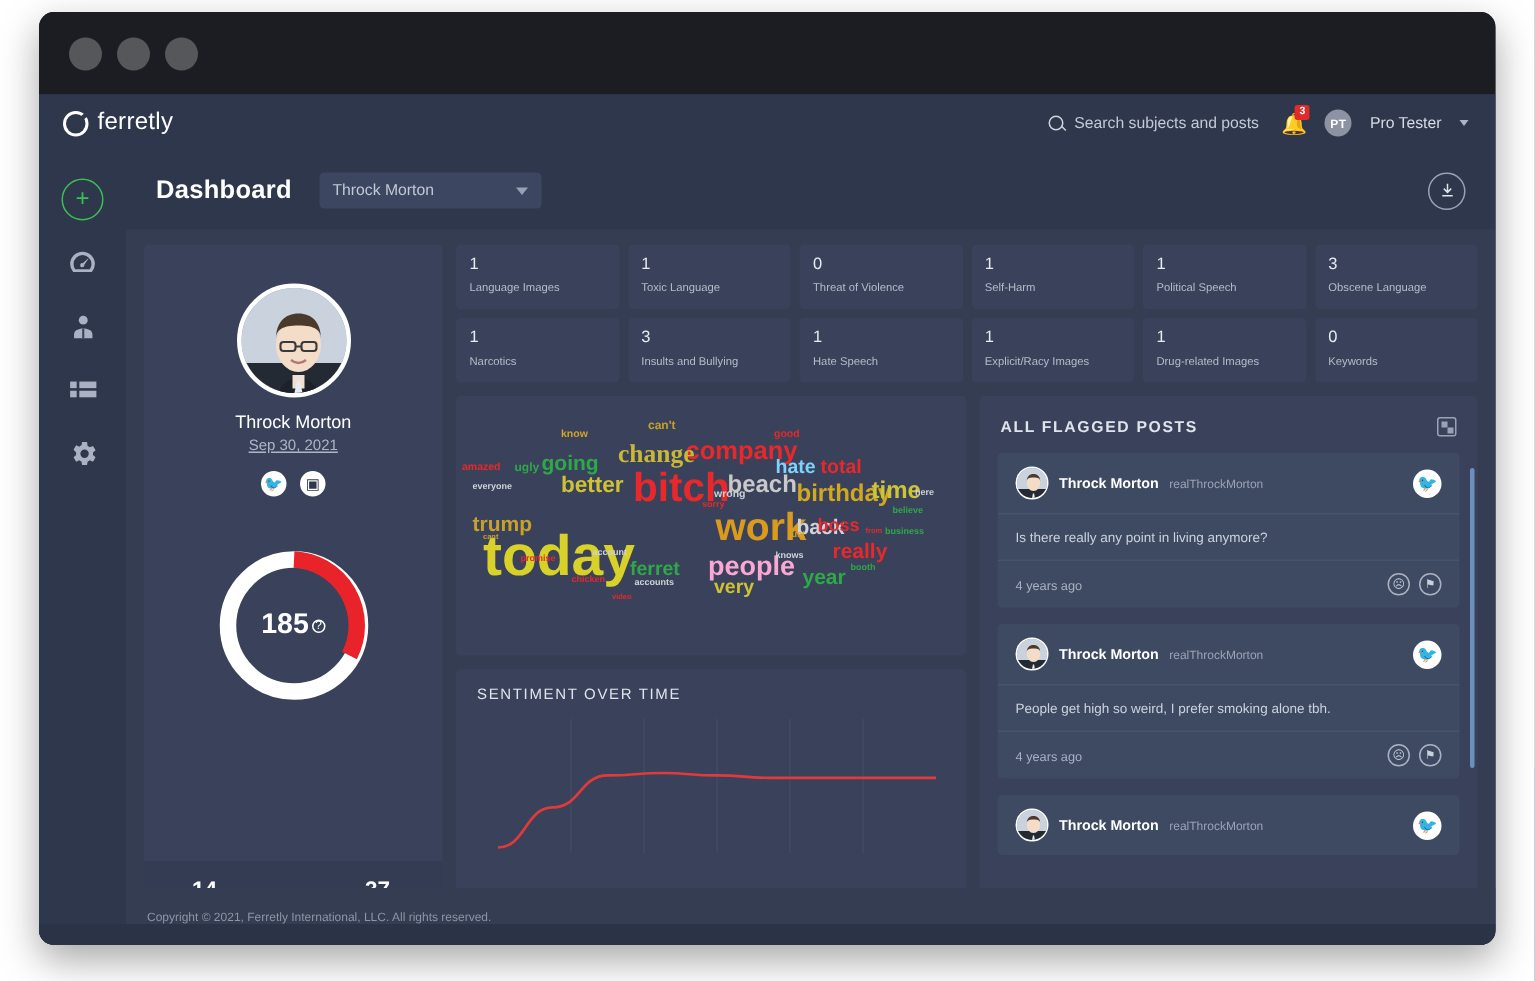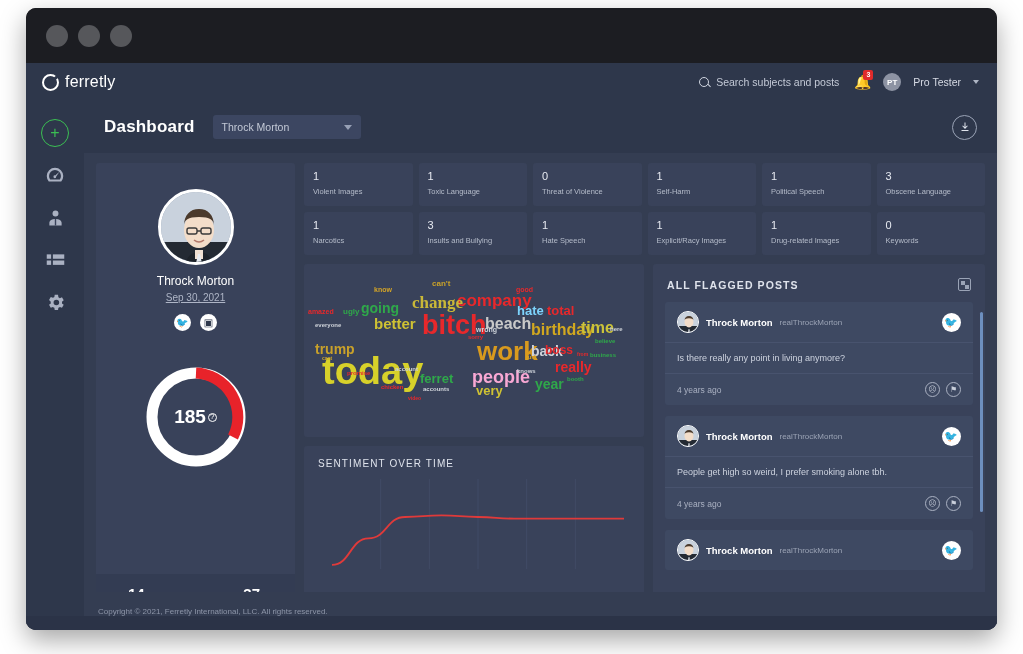--- a/index.html
+++ b/index.html
@@ -253,21 +253,21 @@
               <div class="lstat-num">37</div>
               <div class="lstat-lbl">POSTS ANALYZED</div>
             </div>
           </div>
         </div>
 
         <div style="display:flex;flex-direction:column;gap:9px;flex:1;">
           <div class="cards" id="cards-grid">
               <div class="card">
                 <div class="card-num">1</div>
-                <div class="card-lbl">Violent Images</div>
+                <div class="card-lbl">Language Images</div>
               </div>
               <div class="card">
                 <div class="card-num">1</div>
                 <div class="card-lbl">Toxic Language</div>
               </div>
               <div class="card">
                 <div class="card-num">0</div>
                 <div class="card-lbl">Threat of Violence</div>
               </div>
               <div class="card">

